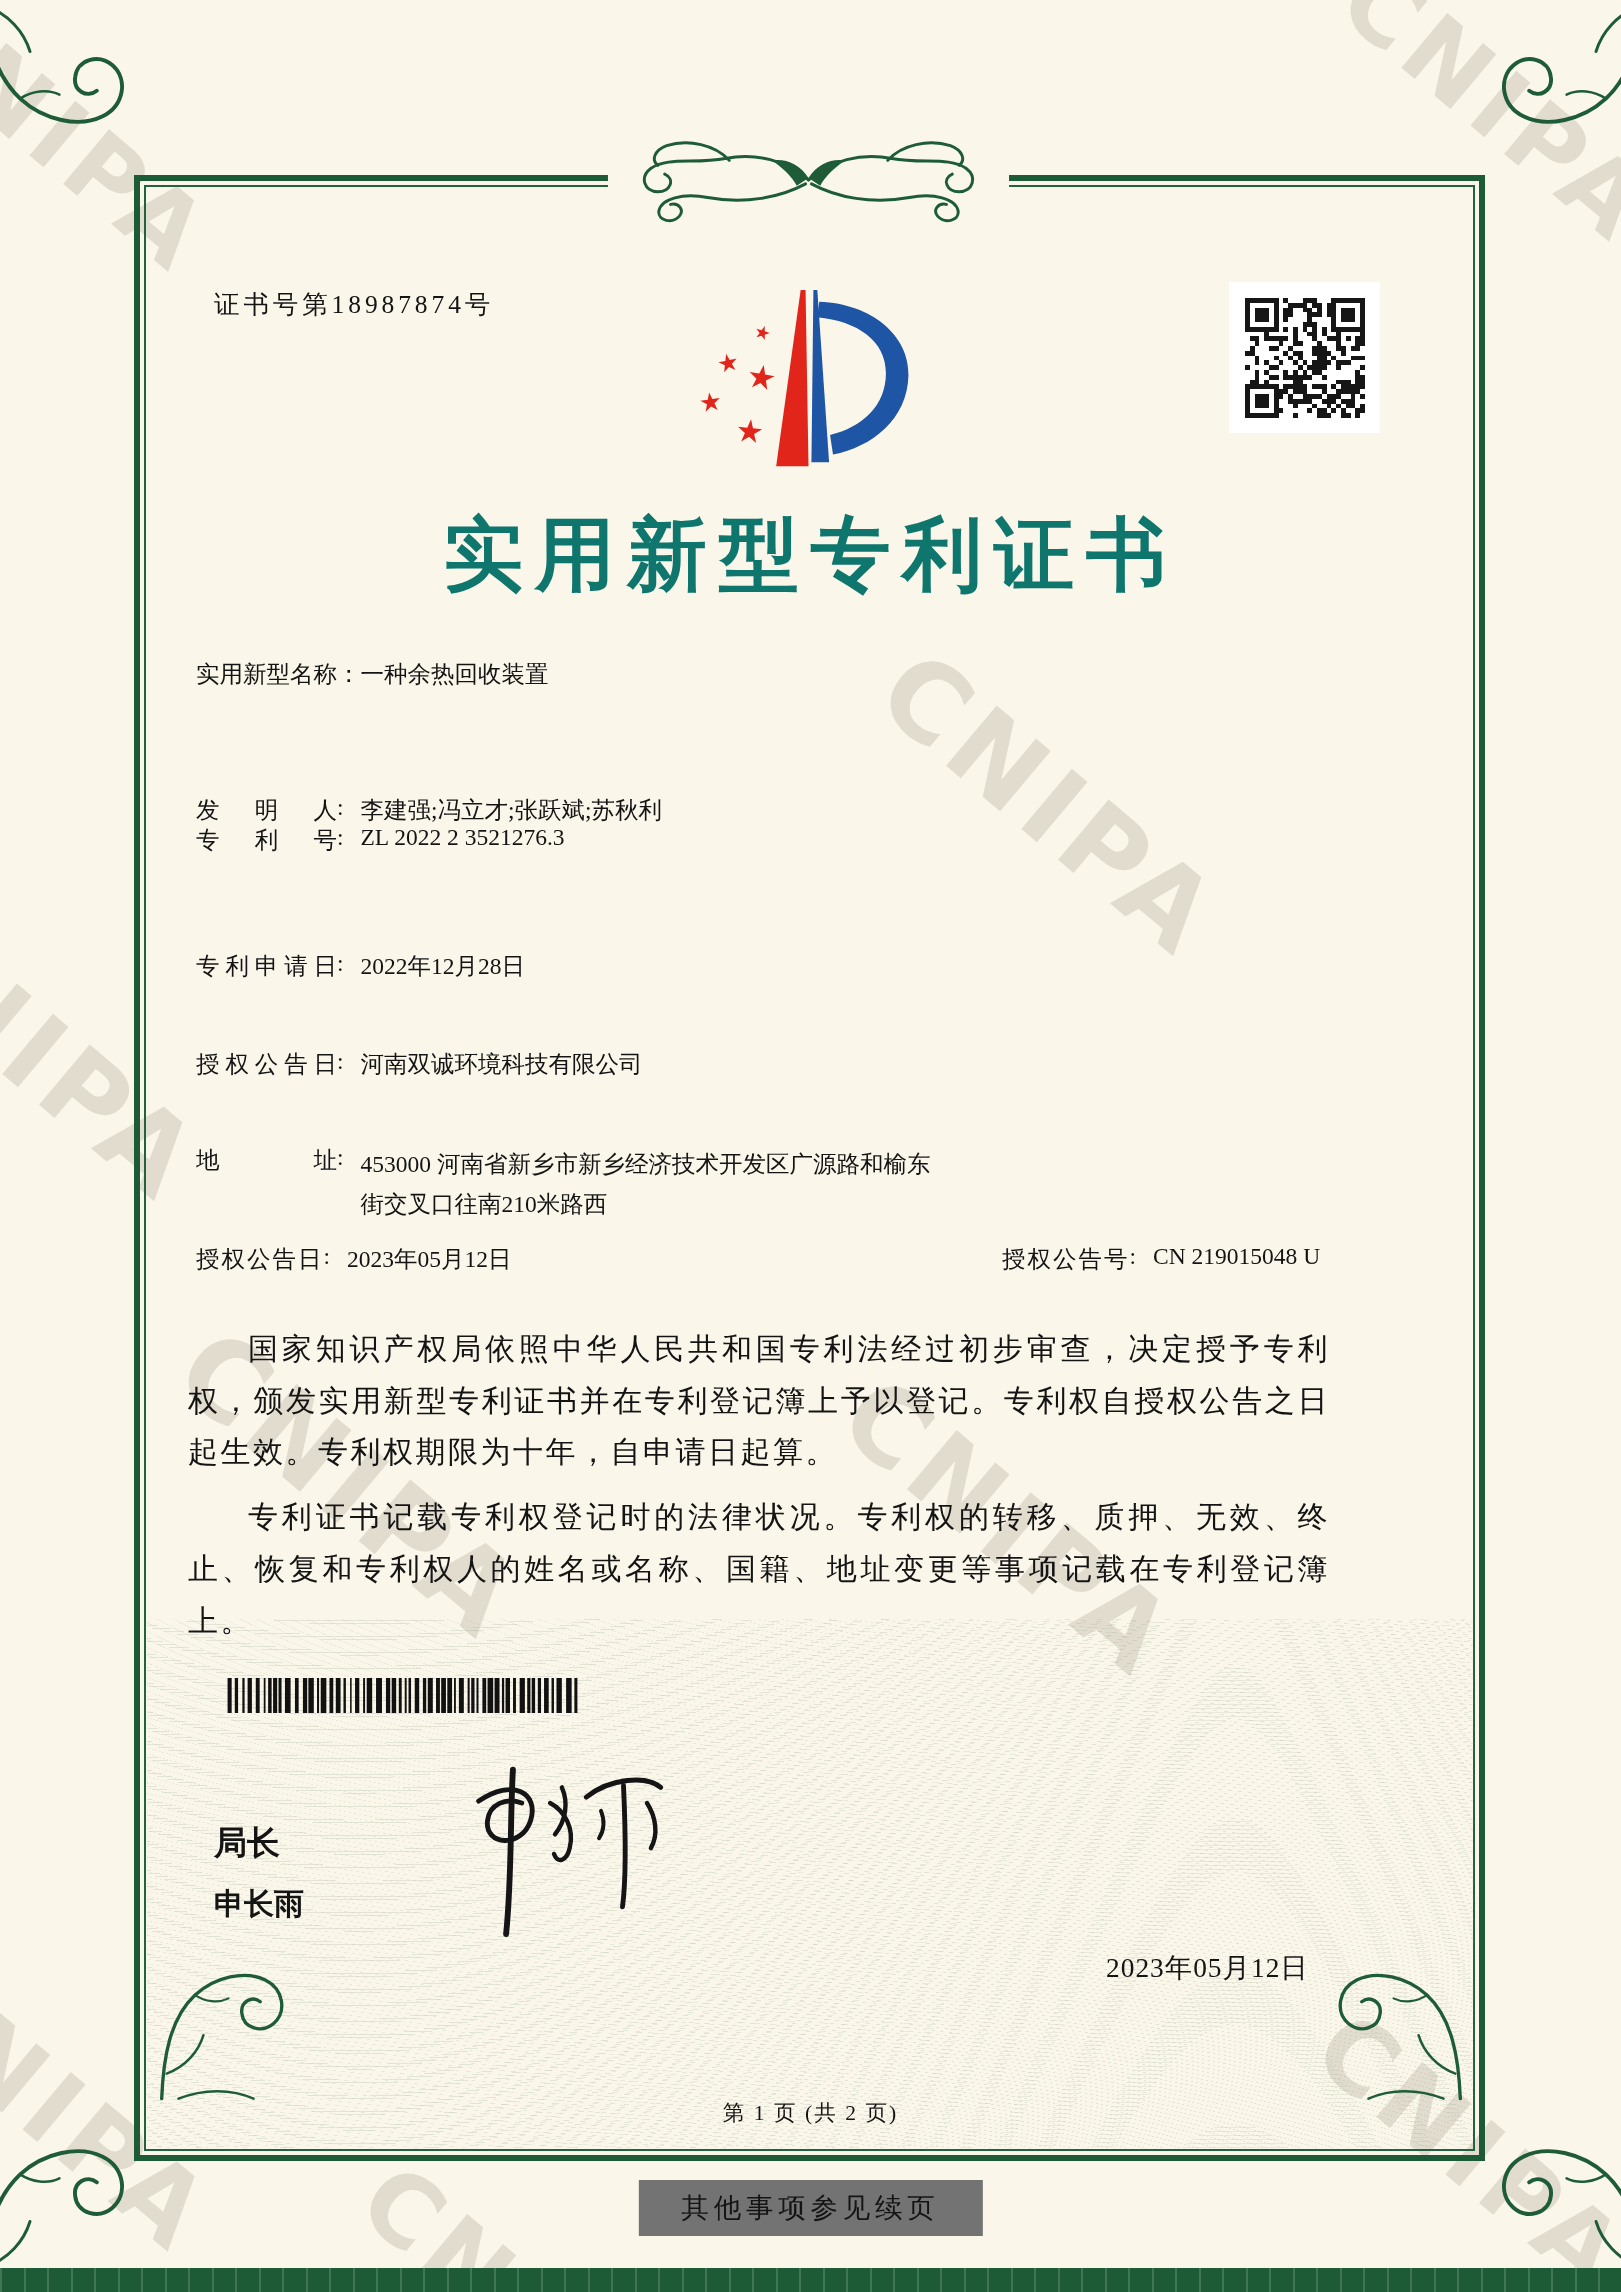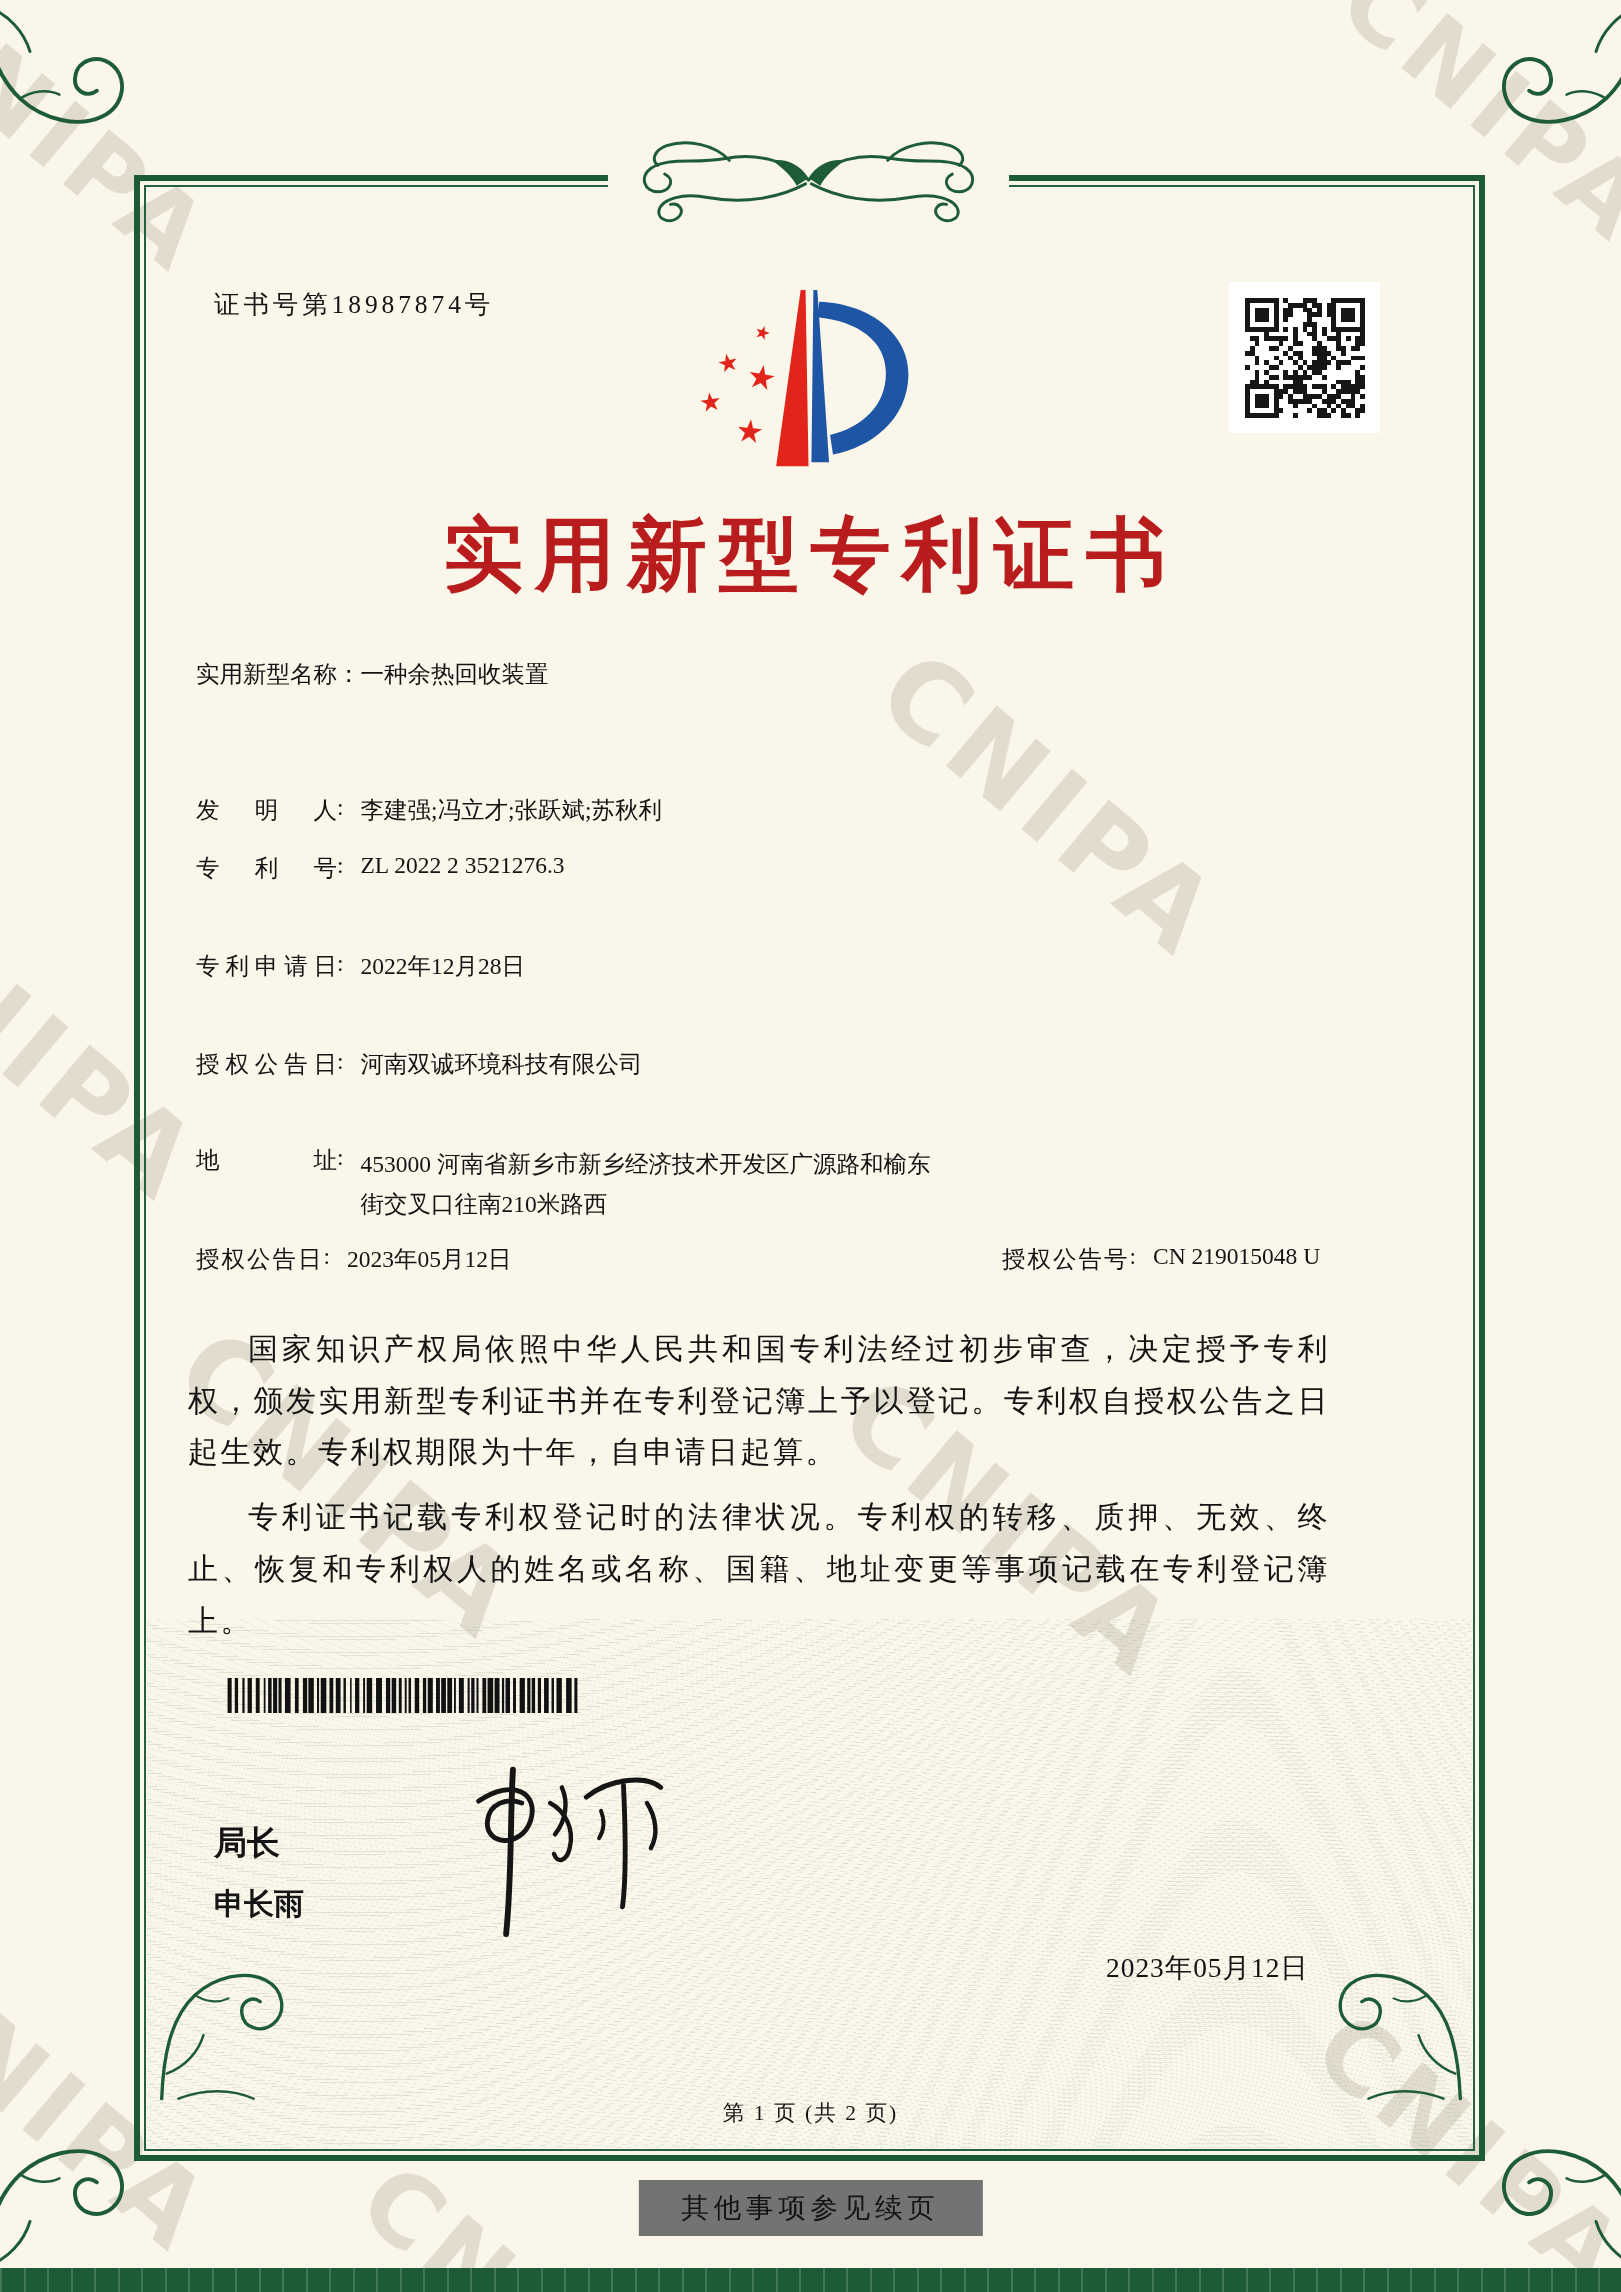--- a/index.html
+++ b/index.html
@@ -37,21 +37,21 @@
   .content{position:absolute;inset:0;z-index:3;}
   
   .cert-no{position:absolute;left:214px;top:287px;font-size:25.5px;letter-spacing:3.9px;}
   .logo{position:absolute;left:686px;top:282px;}
   .qr{
     position:absolute;left:1229px;top:282px;width:151px;height:151px;
     background:#ffffff;display:flex;align-items:center;justify-content:center;
   }
   .title{
     position:absolute;left:0;top:502px;width:1621px;text-align:center;
-    font-size:80px;font-weight:700;letter-spacing:11.8px;color:#b91c1c;
+    font-size:80px;font-weight:700;letter-spacing:11.8px;color:#0f766e;
   }
   
   .row{position:absolute;left:196px;font-size:23.5px;white-space:nowrap;width:1294px;}
   .row .lbl{
     display:inline-block;width:141px;vertical-align:top;
     text-align:justify;text-align-last:justify;
   }
   .row .sep{display:inline-block;width:23.5px;vertical-align:top;}
   .row .val{display:inline-block;vertical-align:top;}
   .row .val-addr{white-space:normal;width:578px;line-height:1.72;}
@@ -484,21 +484,21 @@
   </div>
 
   <div class="title">实用新型专利证书</div>
 
   <div class="row" style="top:658px;">
     <span class="lbl">实用新型名称</span><span class="sep">：</span><span class="val">一种余热回收装置</span>
   </div>
   <div class="row" style="top:758px;margin-top:36px;">
     <span class="lbl">发明人</span><span class="sep">:</span><span class="val">李建强;冯立才;张跃斌;苏秋利</span>
   </div>
-  <div class="row" style="top:852px;">
+  <div class="row" style="top:824px;">
     <span class="lbl">专利号</span><span class="sep">:</span><span class="val">ZL 2022 2 3521276.3</span>
   </div>
   <div class="row" style="top:950px;">
     <span class="lbl">专利申请日</span><span class="sep">:</span><span class="val">2022年12月28日</span>
   </div>
   <div class="row" style="top:1048px;">
     <span class="lbl">授权公告日</span><span class="sep">:</span><span class="val">河南双诚环境科技有限公司</span>
   </div>
   <div class="row" style="top:1144px;">
     <span class="lbl">地址</span><span class="sep">:</span><span class="val val-addr">453000 河南省新乡市新乡经济技术开发区广源路和榆东街交叉口往南210米路西</span>

